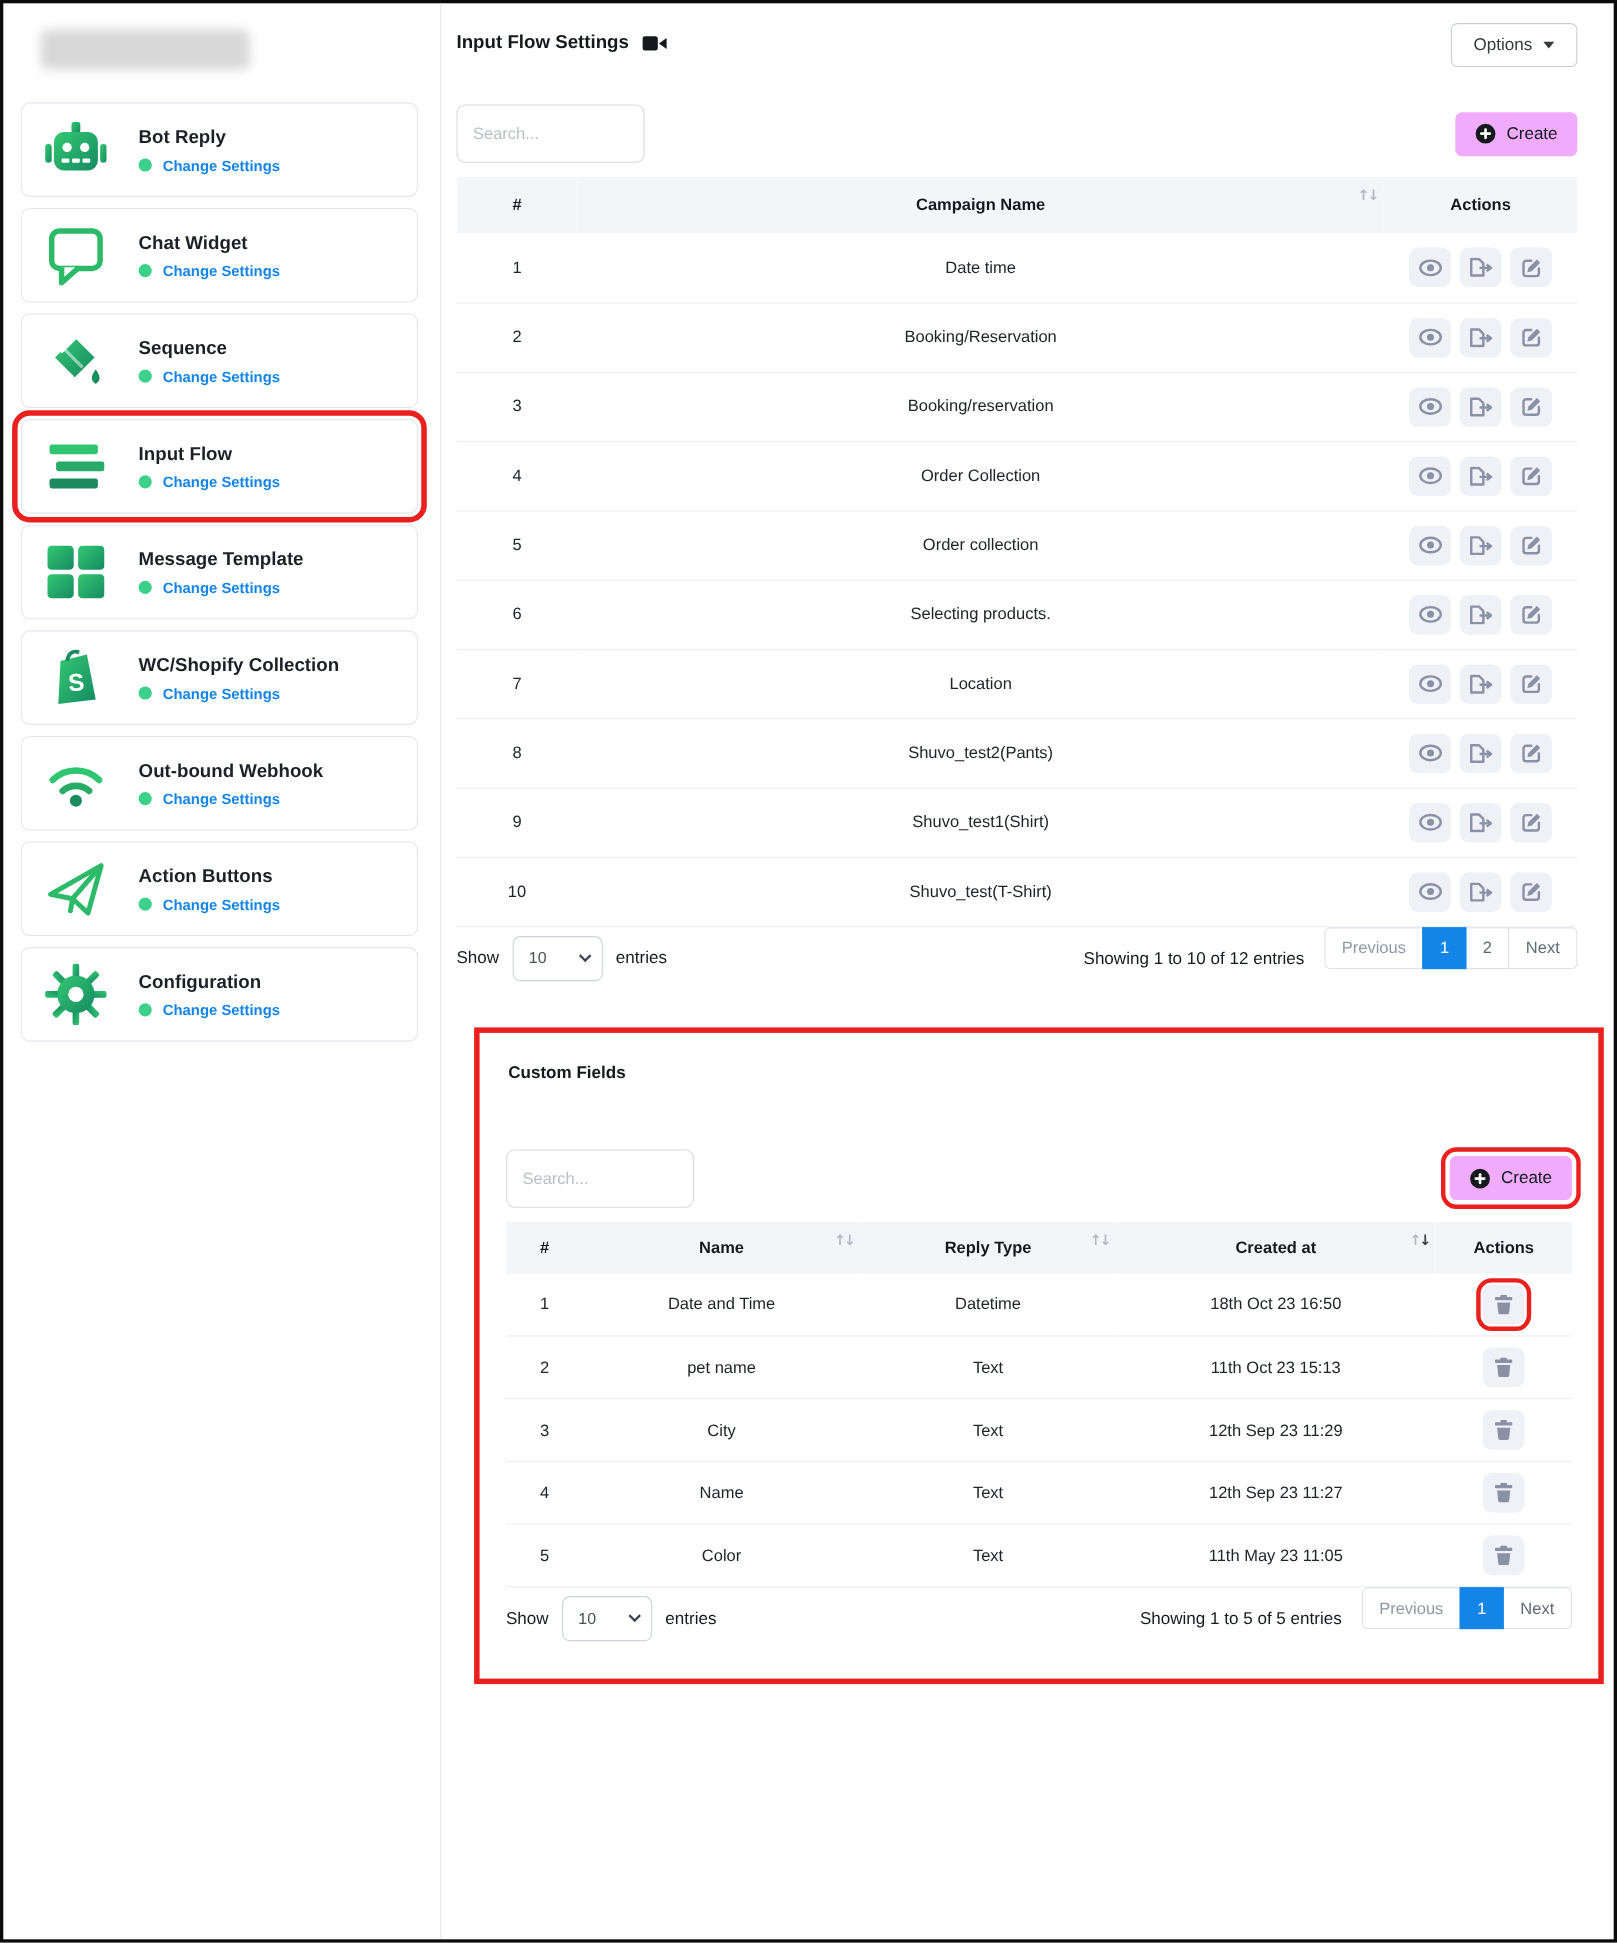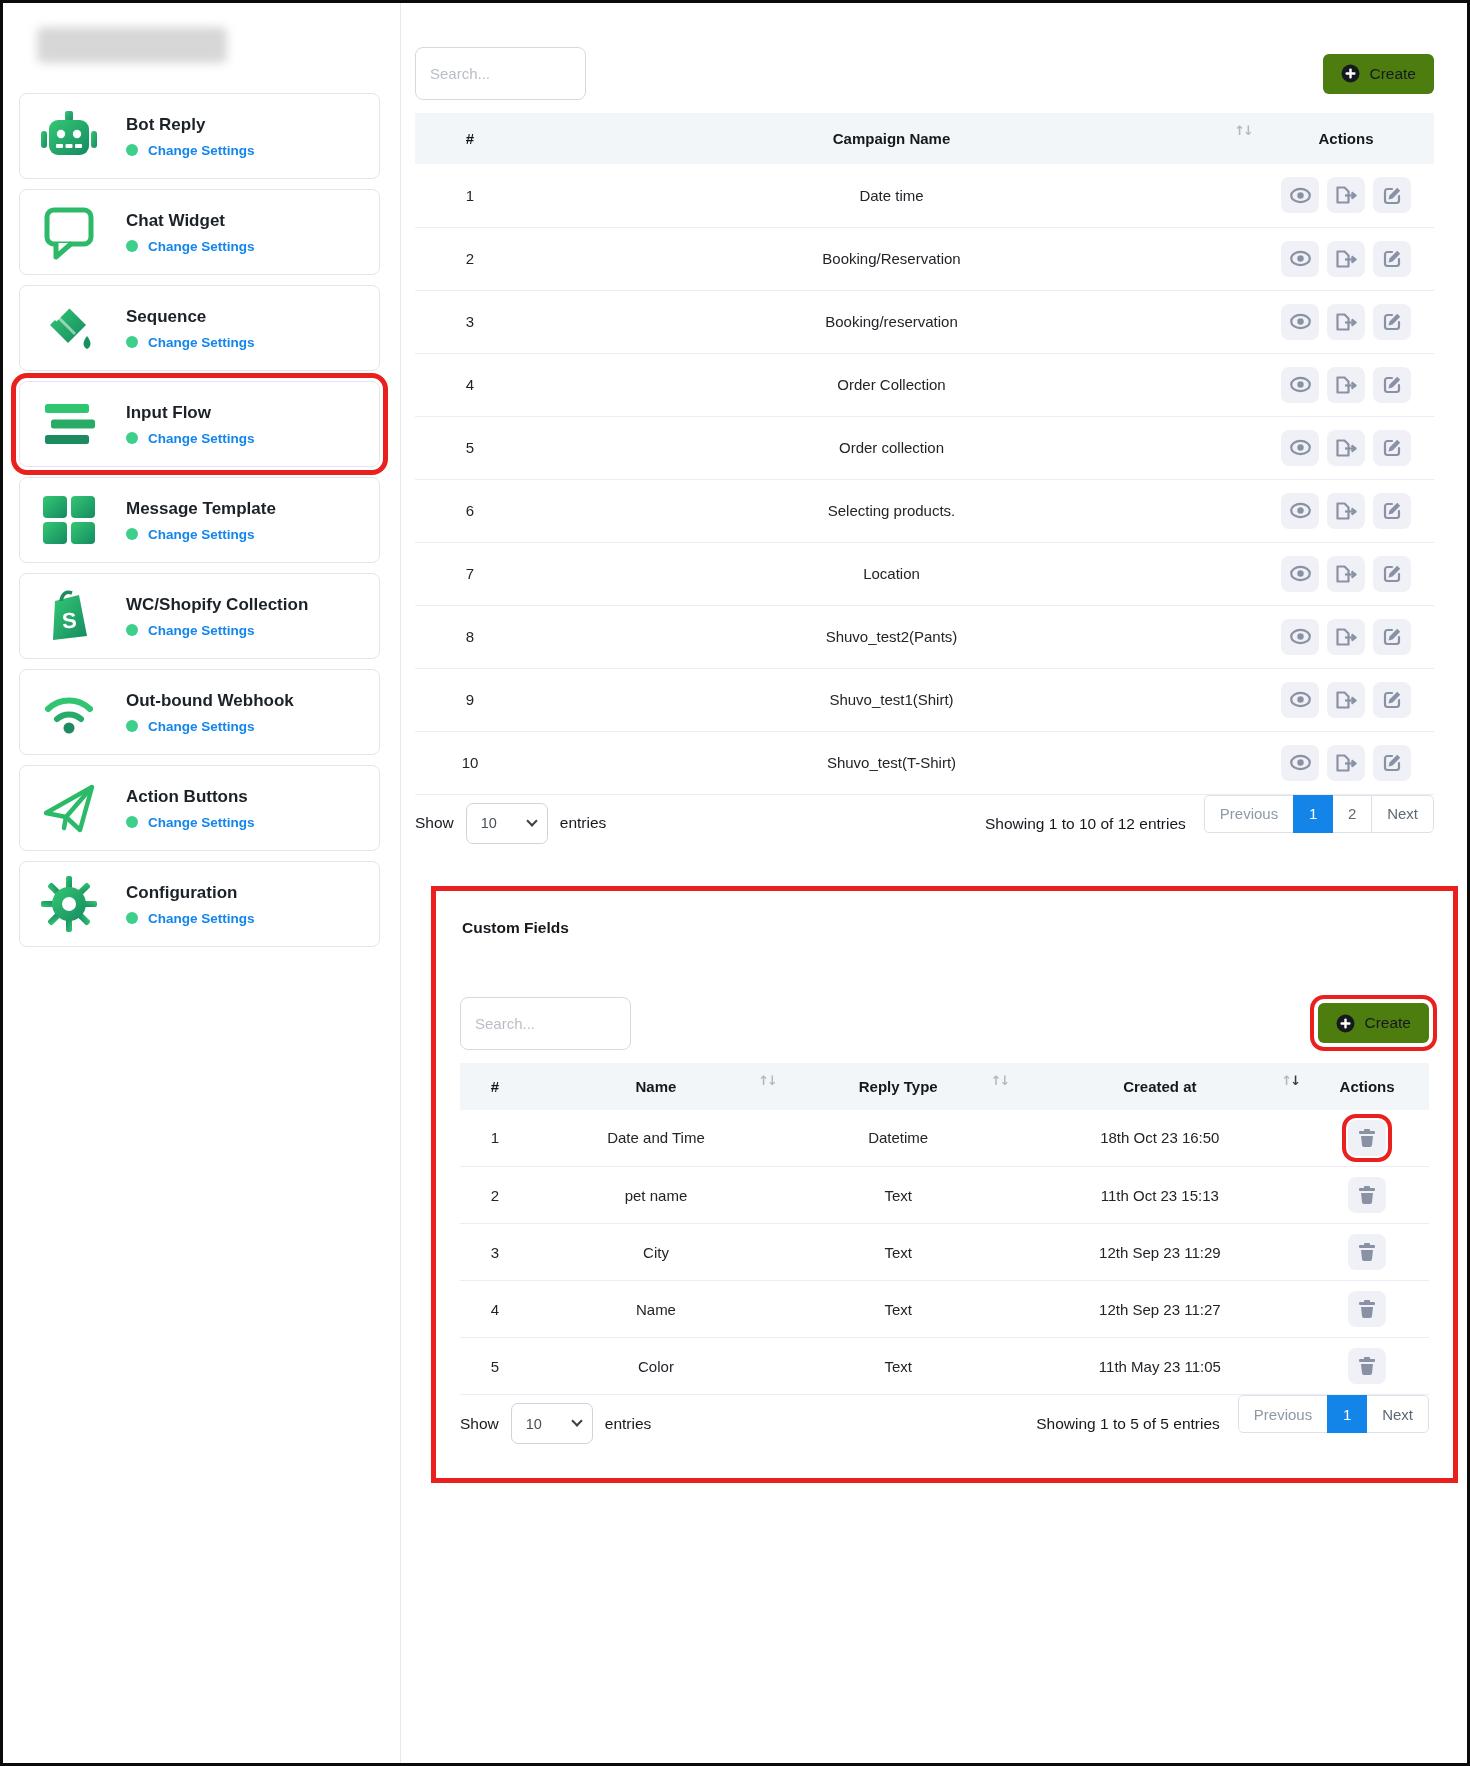--- a/index.html
+++ b/index.html
@@ -36,21 +36,21 @@
     font-size:15.5px; color:#343a40; display:flex; align-items:center; gap:10px; cursor:pointer;
   }
   .caret { width:0; height:0; border-left:5px solid transparent; border-right:5px solid transparent; border-top:6px solid #343a40; }
   .toolbar { display:flex; justify-content:space-between; align-items:center; margin-top: 26px; }
   .search-input {
     width: 171px; height: 53px; border:1px solid #d6dade; border-radius:8px; padding: 16px 14px;
     font-size:15px; color:#333; outline:none; font-family: inherit;
   }
   .search-input::placeholder { color:#b9bec6; }
   .btn-create {
-    background:#4d7c0f; border:none; border-radius:6px; height:40px; padding:0 18px;
+    background:#f0abfc; border:none; border-radius:6px; height:40px; padding:0 18px;
     font-size:15.5px; color:#15191e; display:flex; align-items:center; gap:9px; cursor:pointer;
   }
   table { width:100%; border-collapse: collapse; margin-top: 13px; }
   thead tr { background:#f3f6f9; }
   th { font-size:15px; font-weight:700; color:#15191e; padding: 17px 8px; text-align:center; position:relative; }
   td { font-size:15px; color:#212529; text-align:center; border-bottom:1px solid #ebedf6; padding: 8px; }
   .main-table td { height:63px; }
   .main-table th.c-num, .main-table td.c-num { width:110px; }
   .main-table th.c-act, .main-table td.c-act { width:176px; }
   .sort { position:absolute; right:6px; top:10px; font-size:13px; color:#b3b9c3; letter-spacing:-2px;
@@ -263,20 +263,35 @@
             <span class="dot"></span>
             <a class="s-link" href="#">Change Settings</a>
           </div>
         </div>
       </div>
     </div>
 </div>
 
 <div class="main">
 
+  <div class="m-head">
+    <div class="m-title-wrap">
+      <span class="m-title">Input Flow Settings</span>
+      <span id="cam-icon-slot">
+          <svg width="23" height="17" viewBox="0 0 23 17">
+            <rect x="0" y="2" width="14" height="13" rx="2.5" fill="#15191e"></rect>
+            <polygon points="15,8.5 22,3.5 22,13.5" fill="#15191e"></polygon>
+          </svg>
+        </span>
+    </div>
+    <button class="btn-options">
+      <span>Options</span>
+      <span class="caret"></span>
+    </button>
+  </div>
 
   <div class="toolbar">
     <input class="search-input" type="text" placeholder="Search..." style="">
     <button class="btn-create">
       <span id="plus1">
           <svg width="19" height="19" viewBox="0 0 19 19">
             <circle cx="9.5" cy="9.5" r="9" fill="#15191e"></circle>
             <rect x="8.3" y="4.5" width="2.4" height="10" rx="1" fill="#fff"></rect>
             <rect x="4.5" y="8.3" width="10" height="2.4" rx="1" fill="#fff"></rect>
           </svg>

